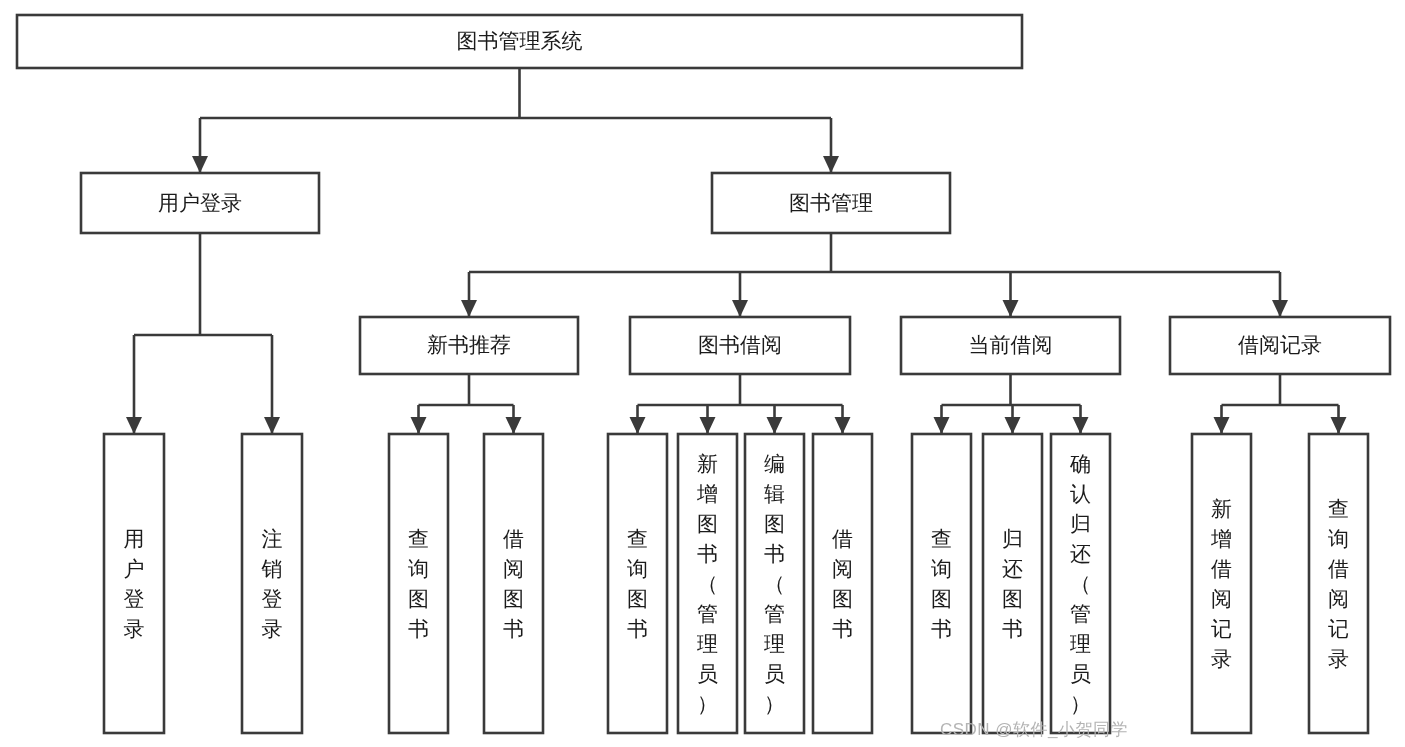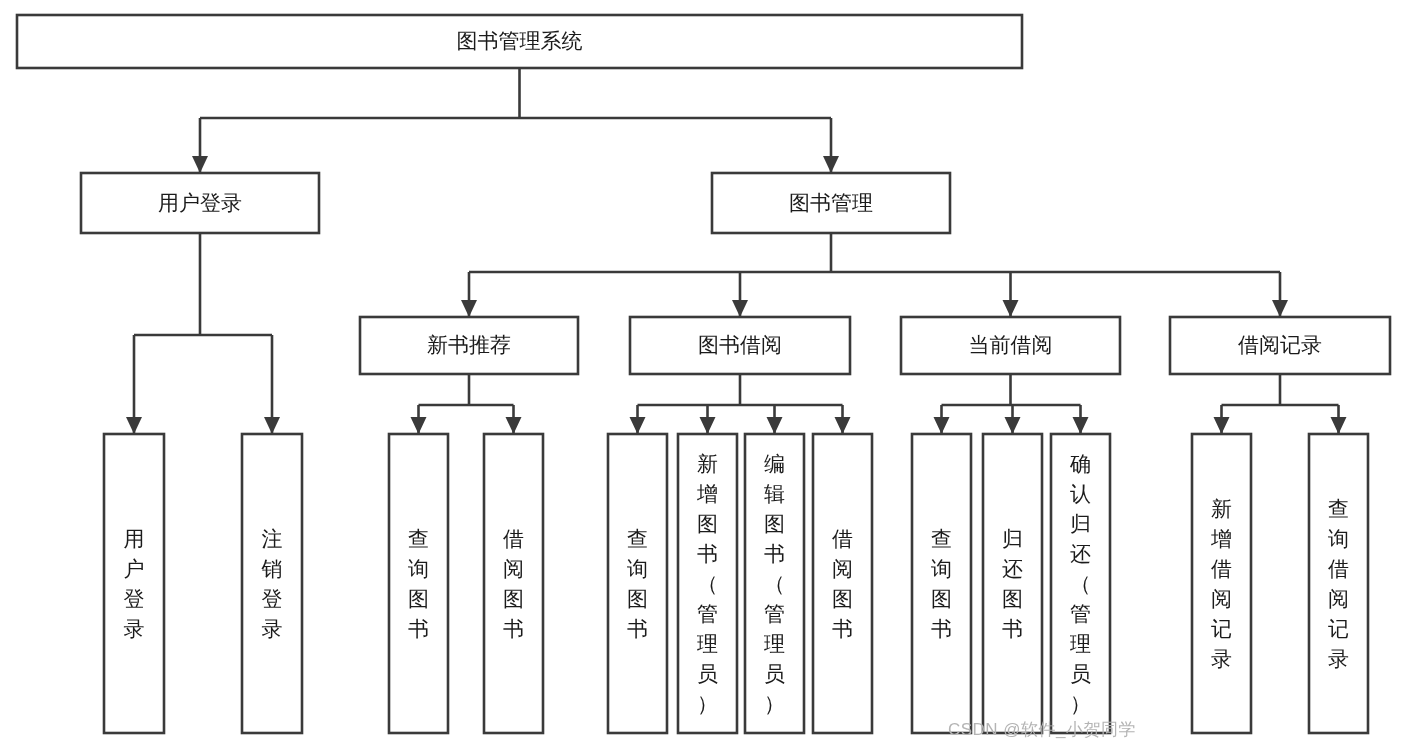--- a/index.html
+++ b/index.html
@@ -52,21 +52,21 @@
     dominant-baseline: middle;
   }
   .node-label-v {
     font-family: "Liberation Sans", "DejaVu Sans", sans-serif;
     font-size: 21px;
     fill: #1b1b1b;
     text-anchor: middle;
   }
   .watermark-text {
     position: absolute;
-    right: 4px;
+    right: 12px;
     bottom: 6px;
     font-family: "Liberation Sans", "DejaVu Sans", sans-serif;
     font-size: 17px;
     color: #b4b4b4;
     letter-spacing: 0.5px;
     white-space: nowrap;
     user-select: none;
   }
 </style>
 </head>

